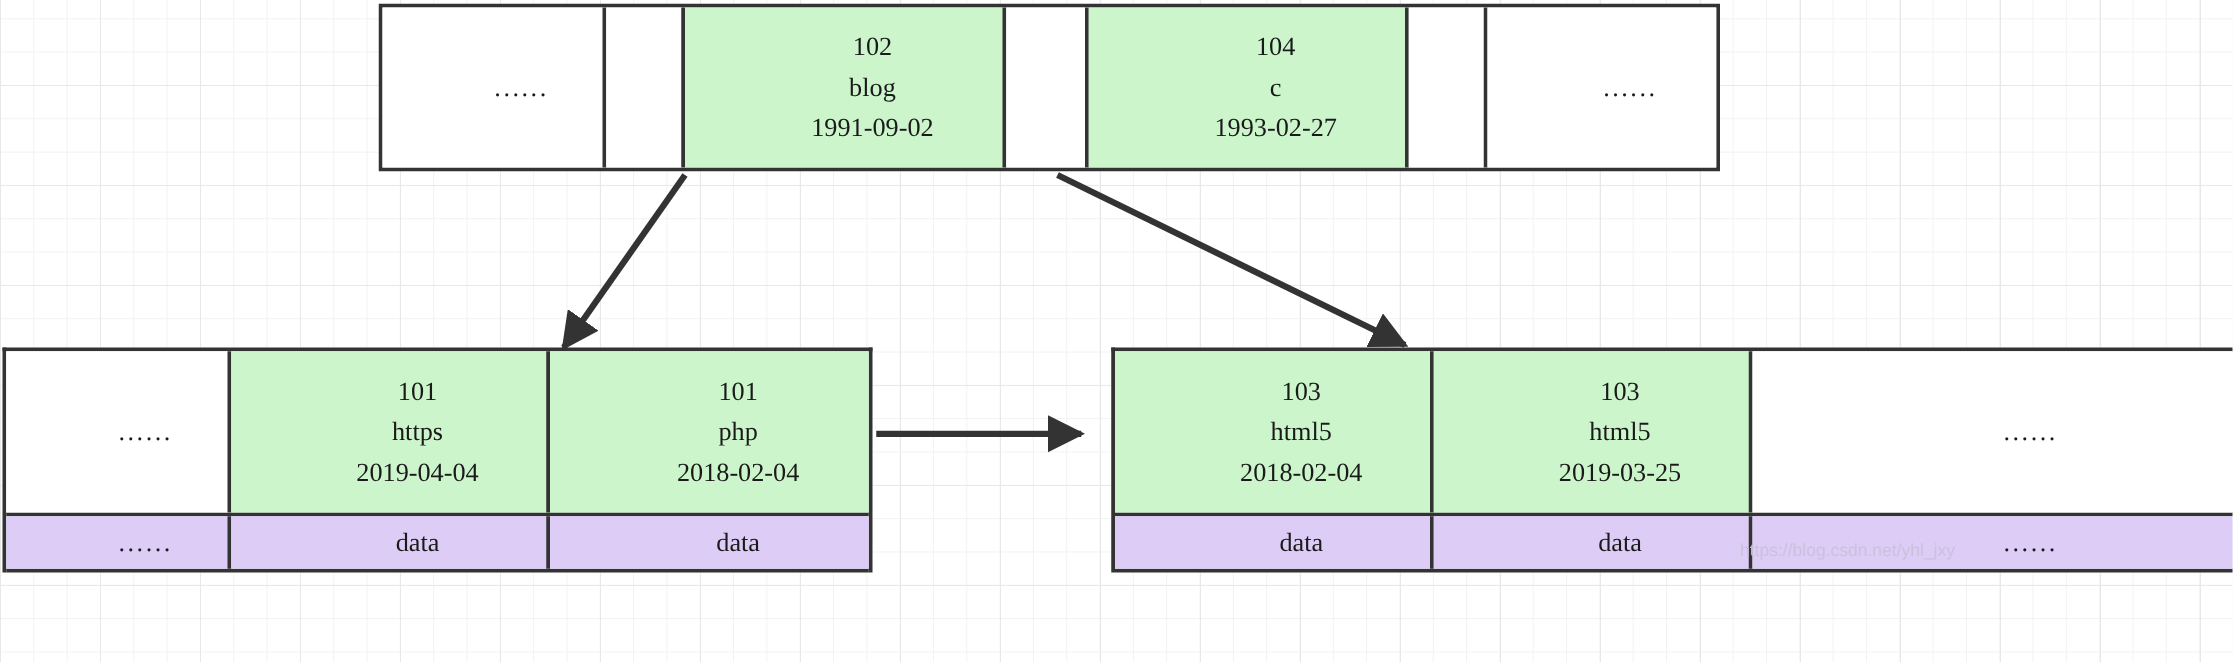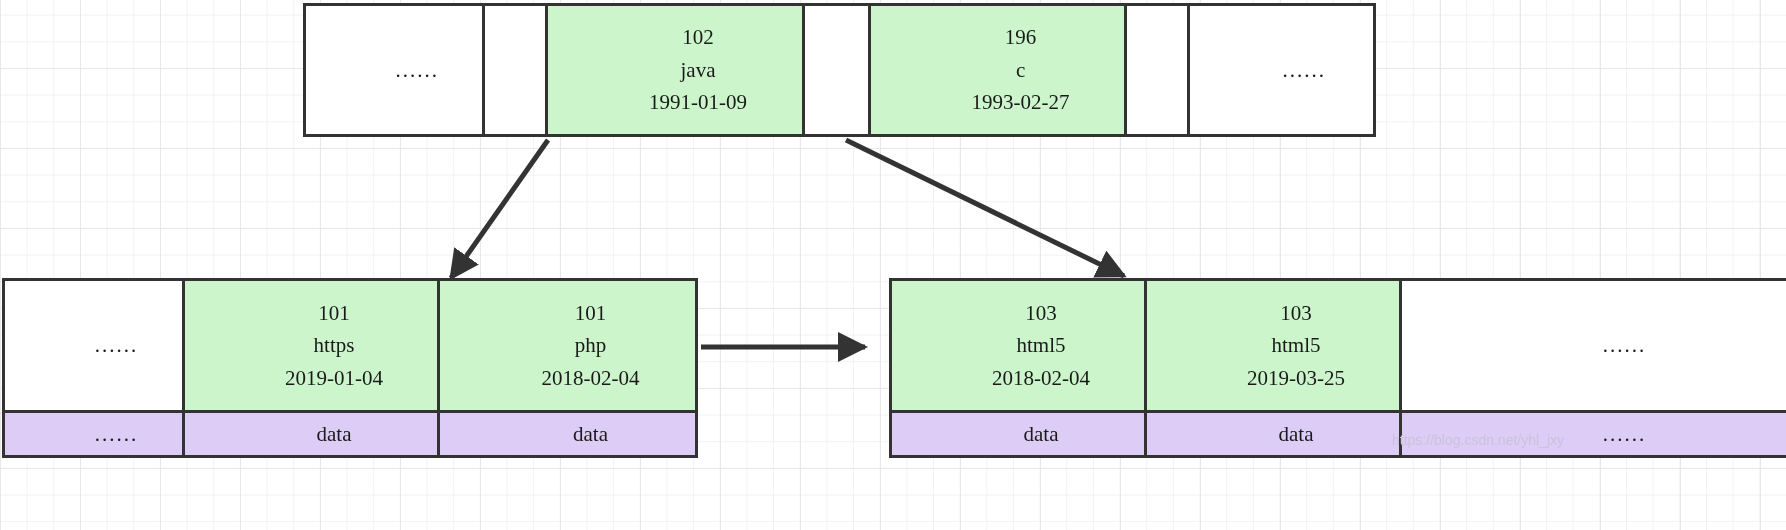--- a/index.html
+++ b/index.html
@@ -144,44 +144,44 @@
 
 <div id="grid-bg"></div>
 
 <div class="node-row" id="top-node">
   <div class="cell c0">
     <span class="ellipsis line">......</span>
   </div>
   <div class="cell c1"></div>
   <div class="cell green c2">
     <span class="line">102</span>
-    <span class="line">java</span>
-    <span class="line">1991-01-09</span>
+    <span class="line">blog</span>
+    <span class="line">1991-09-02</span>
   </div>
   <div class="cell c3"></div>
   <div class="cell green c4">
-    <span class="line">196</span>
+    <span class="line">104</span>
     <span class="line">c</span>
     <span class="line">1993-02-27</span>
   </div>
   <div class="cell c5"></div>
   <div class="cell c6">
     <span class="ellipsis line">......</span>
   </div>
 </div>
 
 <div class="node-row" id="leaf-left">
   <div class="key-row">
     <div class="cell k0">
       <span class="ellipsis line">......</span>
     </div>
     <div class="cell green k1">
       <span class="line">101</span>
       <span class="line">https</span>
-      <span class="line">2019-01-04</span>
+      <span class="line">2019-04-04</span>
     </div>
     <div class="cell green k2">
       <span class="line">101</span>
       <span class="line">php</span>
       <span class="line">2018-02-04</span>
     </div>
   </div>
   <div class="data-row">
     <div class="cell purple d0">
       <span class="ellipsis line">......</span>

